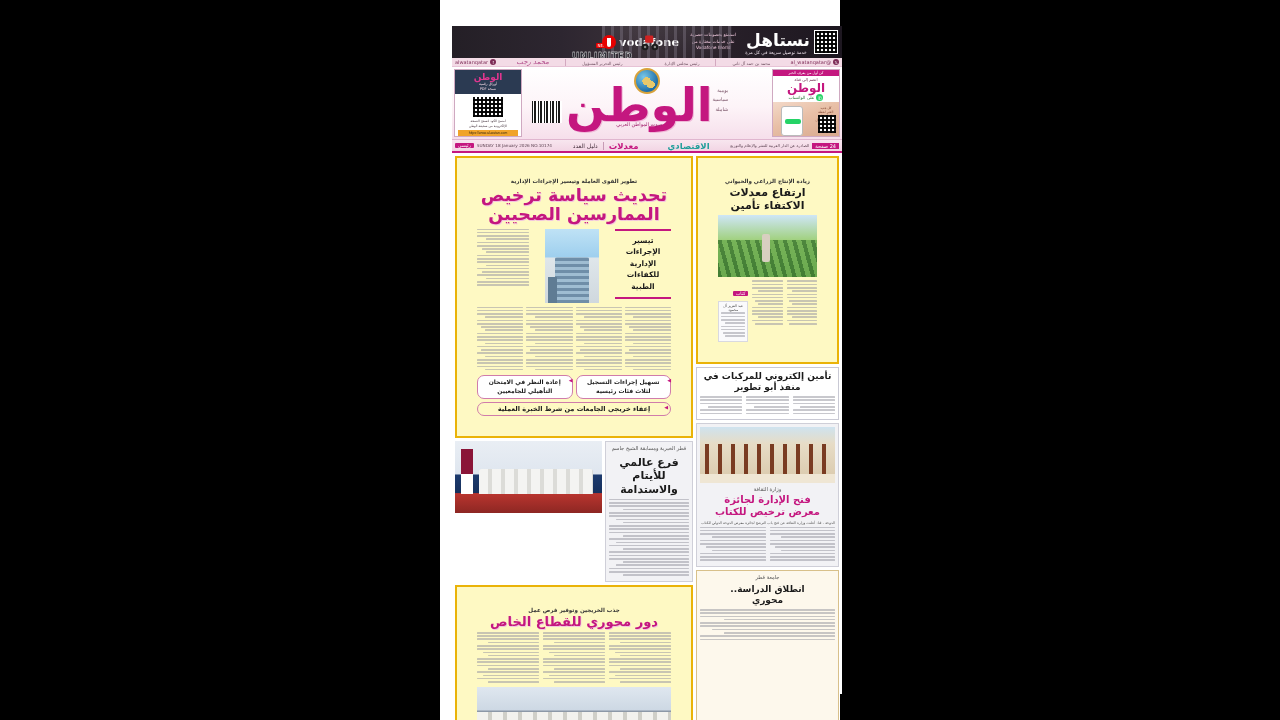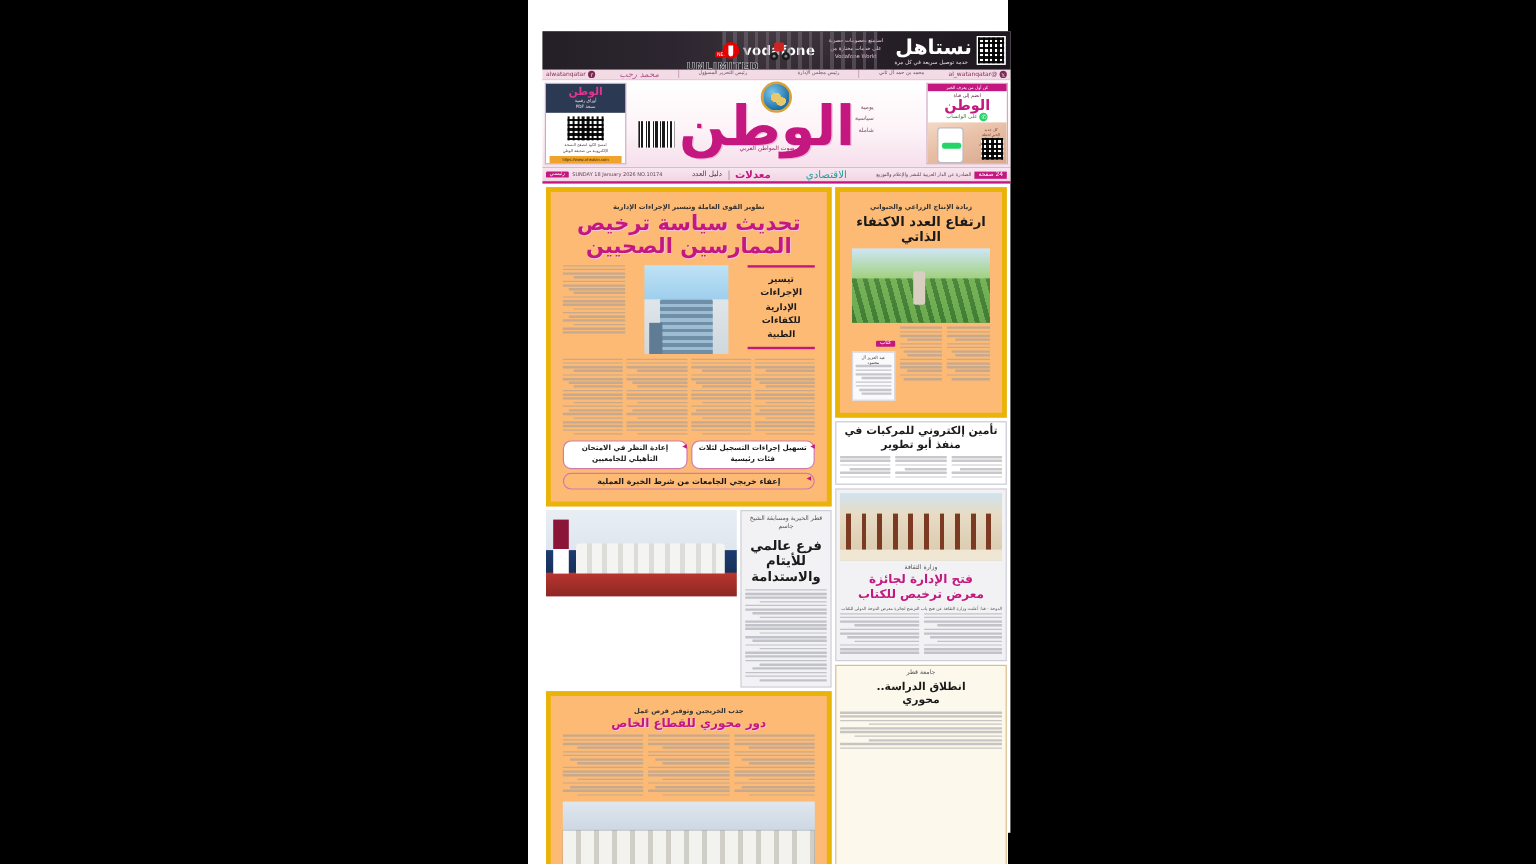--- a/index.html
+++ b/index.html
@@ -65,21 +65,21 @@
   .social-strip {
     height: 9px; background: #f3dbe6; display: flex; align-items: center;
     justify-content: space-between; padding: 0 3px;
     border-bottom: 1px solid #e7c3d6;
   }
   .handle { display: flex; align-items: center; gap: 2px; font-size: 5px; color: #7d2b56; }
   .handle .badge {
     width: 6px; height: 6px; border-radius: 50%; background:#7d2b56; color:#fff;
     font-size: 4px; display: flex; align-items: center; justify-content: center;
   }
-  .signatures { display: flex; align-items: flex-start; gap: 16px; font-size: 4.2px; color: #6a4b5c; }
+  .signatures { display: flex; align-items: flex-end; gap: 16px; font-size: 4.2px; color: #6a4b5c; }
   .signatures .sig { font-family: "DejaVu Serif", serif; font-style: italic; font-size: 7px; color:#b2508c; }
   .signatures .vr { width: 1px; height: 7px; background: #d3a9c0; }
 
   
   .masthead {
     position: relative; height: 72px;
     background: linear-gradient(180deg,#ffffff 0%,#fdf4f8 55%,#f6dfeb 100%);
     display: flex; align-items: stretch;
   }
   .mh-left { width: 72px; padding: 2px; flex: none; }
@@ -150,32 +150,32 @@
   
   .navbar {
     height: 14px; background: linear-gradient(180deg,#f8e6ef,#f2d5e4);
     display: flex; align-items: center; justify-content: space-between;
     border-top: 1px solid #e0b6cf; border-bottom: 2px solid #c4177f; padding: 0 3px;
   }
   .nav-left { display:flex; align-items:center; gap:3px; font-size: 4.2px; color:#5d4352; }
   .nav-chip { background:#c4177f; color:#fff; padding:0 3px; font-size:4.6px; border-radius:1px; }
   .nav-mid { display:flex; align-items:center; gap:5px; }
   .nav-mid .sec-sport { color:#c4177f; font-size:8.5px; font-weight:bold; }
-  .nav-mid .sec-econ { color:#1f9e9a; font-size:8.5px; font-weight:normal;margin-left:24px; }
+  .nav-mid .sec-econ { color:#1f9e9a; font-size:8.5px; font-weight:bold;margin-left:24px; }
   .nav-mid .sec-index { color:#4a3642; font-size:6px; }
   .nav-mid .vr2 { width:1px; height:8px; background:#c79bb5; }
   .nav-right { display:flex; align-items:center; gap:3px; font-size:4px; color:#5d4352; }
   .pages-chip { background:#c4177f; color:#fff; font-size:5px; padding:0 3px; }
 
   
   .news-body { padding: 3px; display: flex; gap: 3px; }
   .col-main { width: 238px; flex: none; display: flex; flex-direction: column; gap: 3px; }
   .col-side { flex: 1; display: flex; flex-direction: column; gap: 3px; }
 
-  .box { border: 4px solid #eab308; background: #fdba74; padding: 10px; }
+  .box { border: 2px solid #eab308; background: #fef9c3; padding: 20px; }
   .box-plain { border: 1px solid #c9c9d4; background:#fff; padding: 3px; }
   .box-gray { border: 1px solid #cfcfd8; background:#f2f2f5; padding: 3px; }
   .box-cream { border: 1px solid #d8c08a; background:#fdf8ec; padding: 3px; }
 
   .kicker { font-size: 5.6px; color: #333; text-align: center; font-weight: bold; margin-bottom: 2px; }
   .kicker-gray { font-size: 5.2px; color: #555; text-align: center; line-height: 1.5; }
   .headline-main {
     font-size: 17.5px; font-weight: bold; color: #c4177f; text-align: center;
     line-height: 1.1; letter-spacing: -.5px;
     text-shadow: .7px .7px 0 #f2c4de;
@@ -414,21 +414,21 @@
         <span class="nav-chip">رئيسي</span>
       </div>
     </div>
 
     <div class="news-body">
 
       <div class="col-side">
 
         <div class="box" style="flex:none;">
           <div class="kicker">زيادة الإنتاج الزراعي والحيواني</div>
-          <div class="headline-2">ارتفاع العدد الاكتفاء الذاتي</div>
+          <div class="headline-2">ارتفاع معدلات الاكتفاء تأمين</div>
           <div class="photo ph-farm" style="height:62px;margin:3px 0;"></div>
           <div class="cols3">
             <span class="txt dense">
               <i></i>
                 <i></i>
                 <i></i>
                 <i></i>
                 <i></i>
                 <i></i>
                 <i></i>
@@ -687,21 +687,21 @@
           </div>
 
           <div class="bullets">
             <div class="bullet">تسهيل إجراءات التسجيل لثلاث فئات رئيسية</div>
             <div class="bullet">إعادة النظر في الامتحان التأهيلي للجامعيين</div>
           </div>
           <div class="bullet-wide">إعفاء خريجي الجامعات من شرط الخبرة العملية</div>
         </div>
 
         <div style="display:flex;gap:3px;">
-          <div class="box-gray" style="width:76px;flex:none;">
+          <div class="box-gray" style="width:88px;flex:none;">
             <div class="kicker-gray">قطر الخيرية ومسابقة الشيخ جاسم</div>
             <div class="headline-2" style="margin-top:4px;">فرع عالمي</div>
             <div class="headline-2">للأيتام والاستدامة</div>
             <span class="txt dense" style="margin-top:3px;display:block;">
               <i></i>
                 <i></i>
                 <i></i>
                 <i></i>
                 <i></i>
                 <i></i>
@@ -725,21 +725,21 @@
                 <i></i>
             </span>
           </div>
           <div style="flex:1;">
             <div class="photo ph-conf" style="height:72px;"></div>
           </div>
         </div>
 
         <div class="box">
           <div class="kicker">جذب الخريجين وتوفير فرص عمل</div>
-          <div class="headline-main" style="font-size:10px;">دور محوري للقطاع الخاص</div>
+          <div class="headline-main" style="font-size:13px;">دور محوري للقطاع الخاص</div>
           <div class="cols3" style="margin-top:3px;">
             <span class="txt dense">
               <i></i>
                 <i></i>
                 <i></i>
                 <i></i>
                 <i></i>
                 <i></i>
                 <i></i>
                 <i></i>

